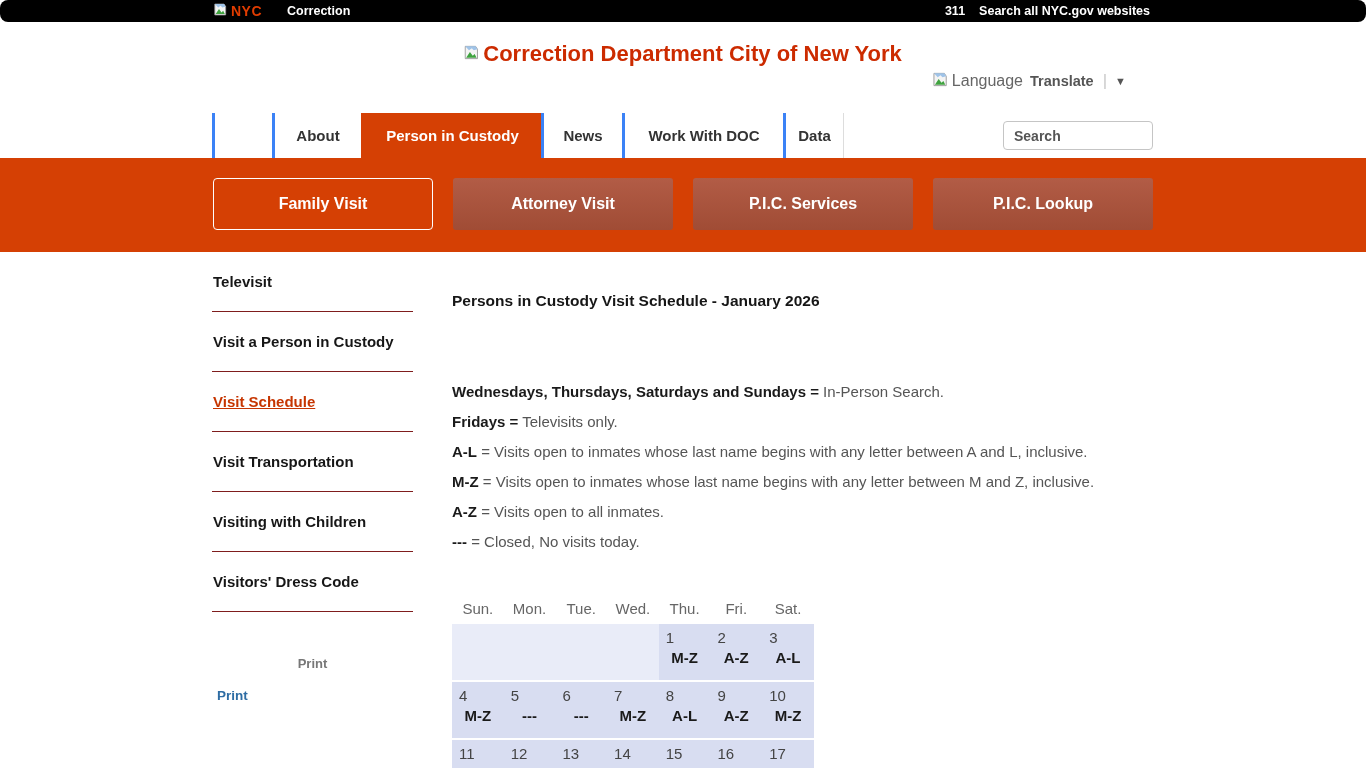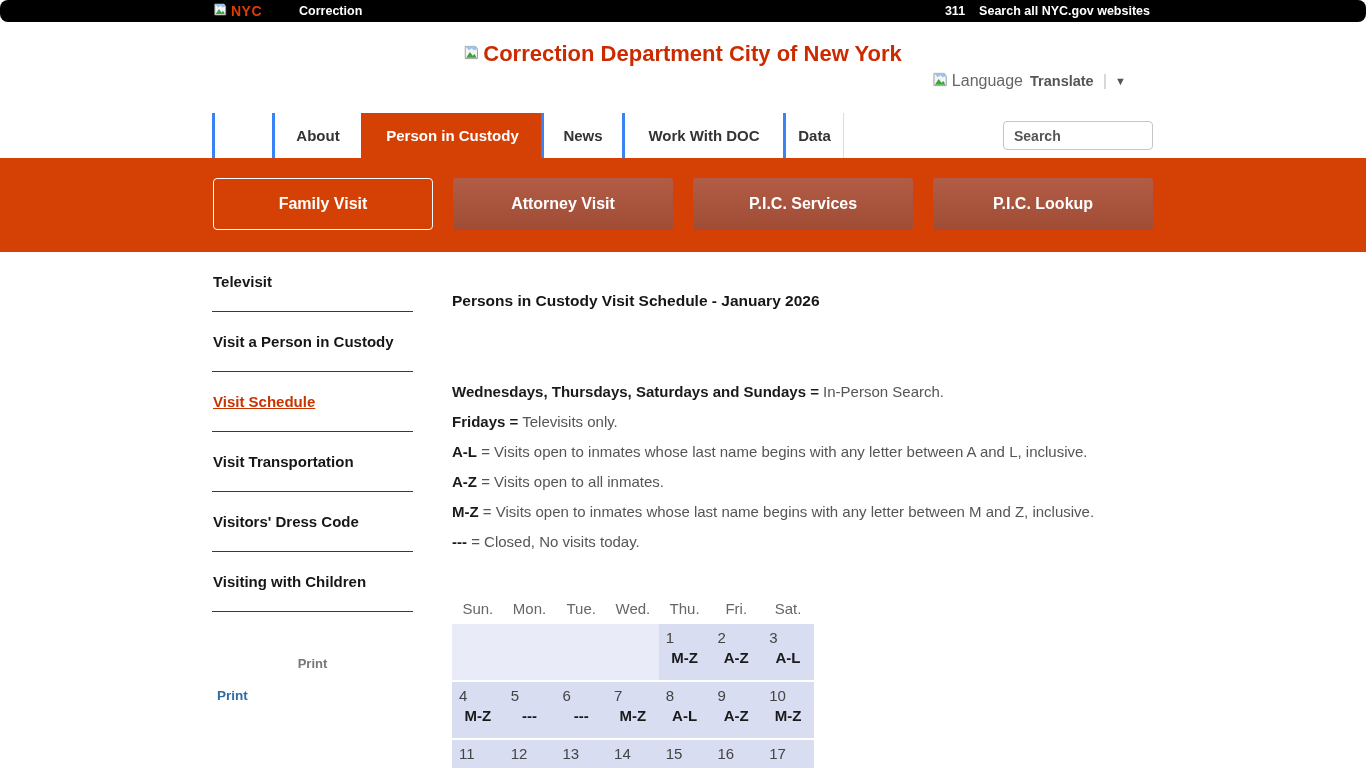--- a/index.html
+++ b/index.html
@@ -5,21 +5,21 @@
   * { margin:0; padding:0; box-sizing:border-box; }
   html,body { width:1366px; height:768px; overflow:hidden; background:#fff;
               font-family:"Liberation Sans", sans-serif; }
   body { position:relative; }
 
   
   .utility-bar { position:absolute; top:0; left:0; width:1366px; height:22px; background:#000;border-radius:8px; }
   .utility-left { position:absolute; left:214px; top:0; height:22px; display:flex; align-items:center; }
   .nyc-logo { display:flex; align-items:center; gap:2px; cursor:pointer; }
   .nyc-alt { color:#e03c00; font-weight:bold; font-size:14px; letter-spacing:0.5px; }
-  .utility-agency { color:#fff; font-weight:bold; font-size:12.5px; margin-left:37px; cursor:pointer; }
+  .utility-agency { color:#fff; font-weight:bold; font-size:12.5px; margin-left:25px; cursor:pointer; }
   .utility-right { position:absolute; right:216px; top:0; height:22px; display:flex; align-items:center; gap:14px; }
   .utility-right span { color:#fff; font-weight:bold; font-size:12.5px; cursor:pointer; }
 
   
   .site-header { position:absolute; top:22px; left:0; width:1366px; height:91px; background:#fff; }
   .banner { position:absolute; top:19px; left:50%; transform:translateX(-50%);
             display:flex; align-items:center; gap:2px; white-space:nowrap; cursor:pointer; }
   .banner-alt { color:#cc2b00; font-weight:bold; font-size:22px; }
   .translate-box { position:absolute; top:49px; right:240px; display:flex; align-items:center; }
   .lang-alt { color:#666; font-size:16px; margin-left:2px; }
@@ -140,22 +140,22 @@
     <div class="hero-btn solid">P.I.C. Services</div>
     <div class="hero-btn solid">P.I.C. Lookup</div>
   </div>
 </div>
 
 <div class="sidebar">
   <div class="side-item">Televisit</div>
   <div class="side-item">Visit a Person in Custody</div>
   <div class="side-item active">Visit Schedule</div>
   <div class="side-item">Visit Transportation</div>
+  <div class="side-item">Visiting with Children</div>
   <div class="side-item">Visitors' Dress Code</div>
-  <div class="side-item">Visiting with Children</div>
   <div class="share-label">Print</div>
   <div class="print-link">Print</div>
 </div>
 
 <div class="main">
   <div class="page-title">Persons in Custody Visit Schedule - January 2026</div>
 
   <div class="legend">
     <div class="legend-line">
       <span class="legend-term">Wednesdays, Thursdays, Saturdays and Sundays =</span>
@@ -163,26 +163,26 @@
     </div>
     <div class="legend-line">
       <span class="legend-term">Fridays =</span>
       <span>Televisits only.</span>
     </div>
     <div class="legend-line">
       <span class="legend-term">A-L</span>
       <span>= Visits open to inmates whose last name begins with any letter between A and L, inclusive.</span>
     </div>
     <div class="legend-line">
+      <span class="legend-term">M-Z</span>
+      <span>= Visits open to inmates whose last name begins with any letter between M and Z, inclusive.</span>
+    </div>
+    <div class="legend-line">
       <span class="legend-term">A-Z</span>
       <span>= Visits open to all inmates.</span>
-    </div>
-    <div class="legend-line">
-      <span class="legend-term">M-Z</span>
-      <span>= Visits open to inmates whose last name begins with any letter between M and Z, inclusive.</span>
     </div>
     <div class="legend-line">
       <span class="legend-term">---</span>
       <span>= Closed, No visits today.</span>
     </div>
   </div>
 
   <table class="calendar">
     <thead>
       <tr>

